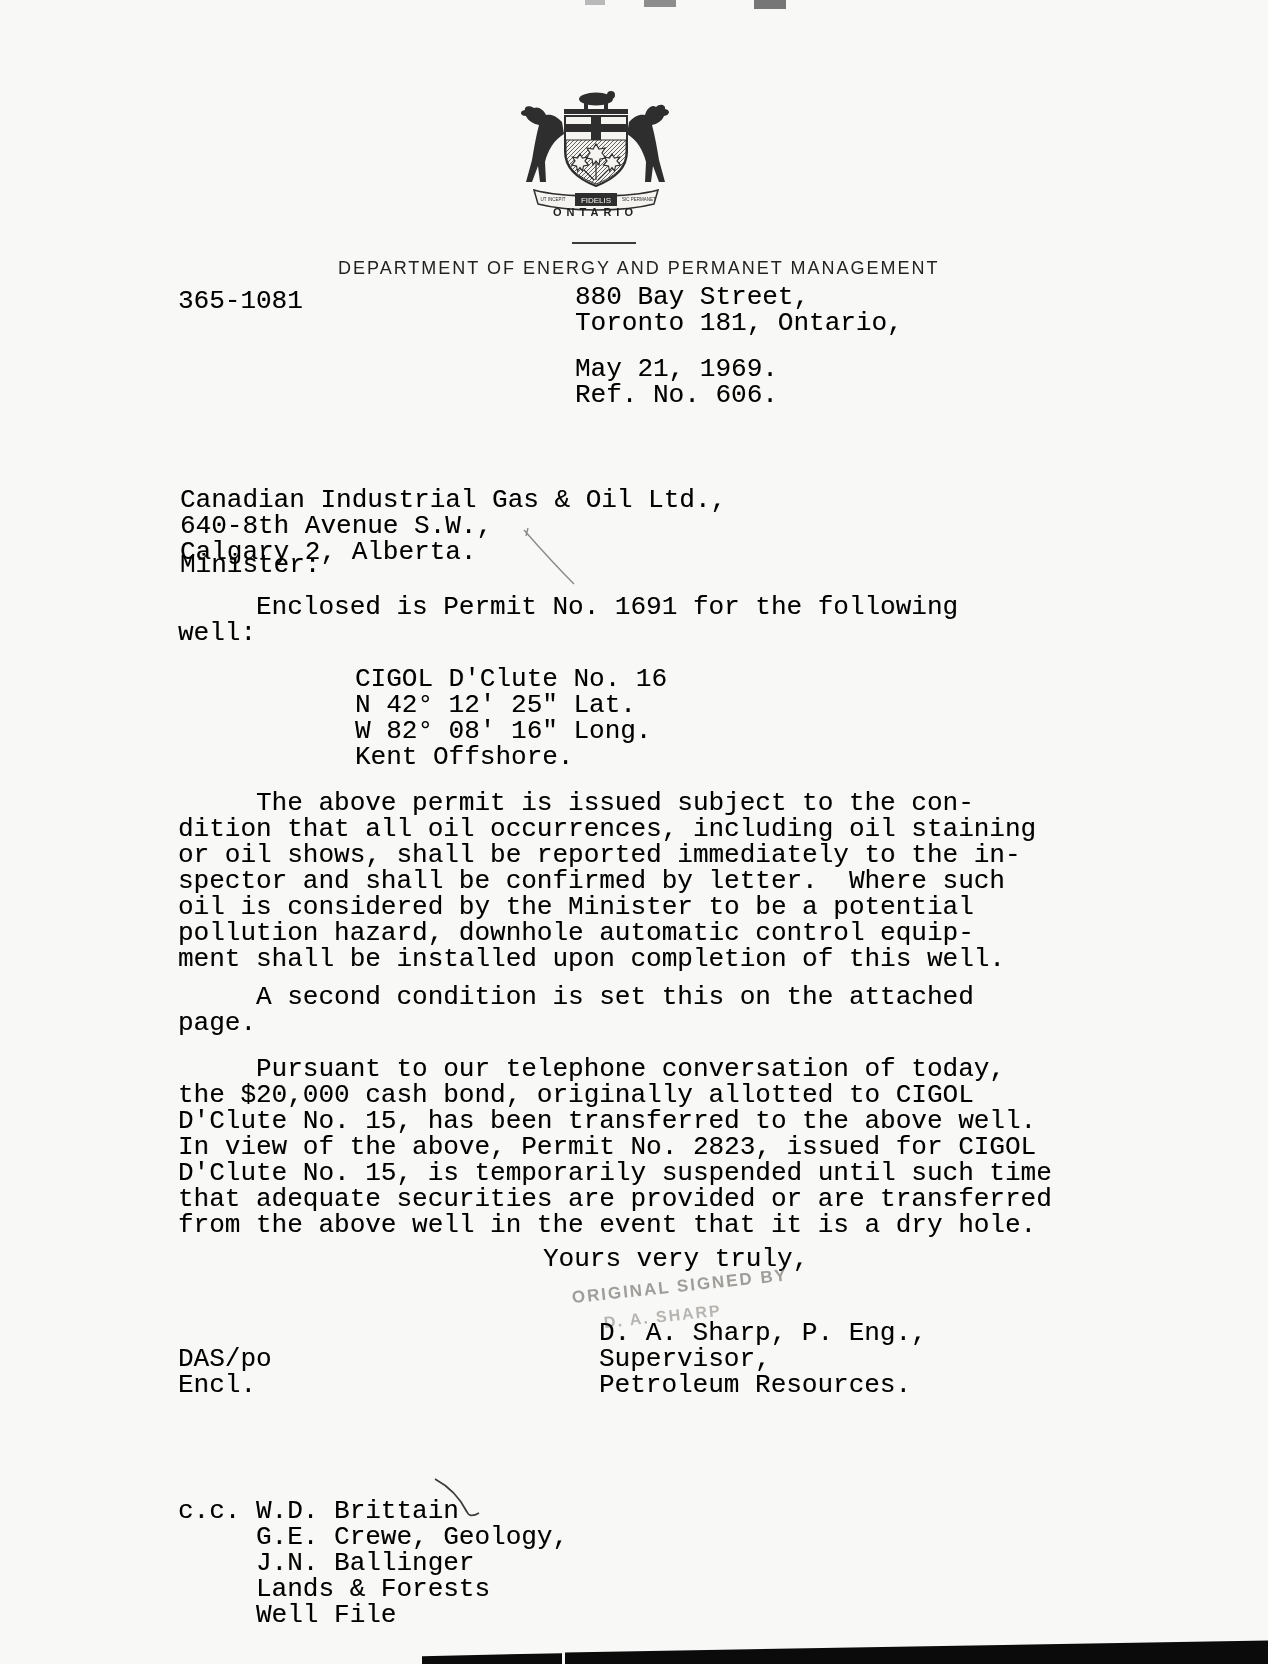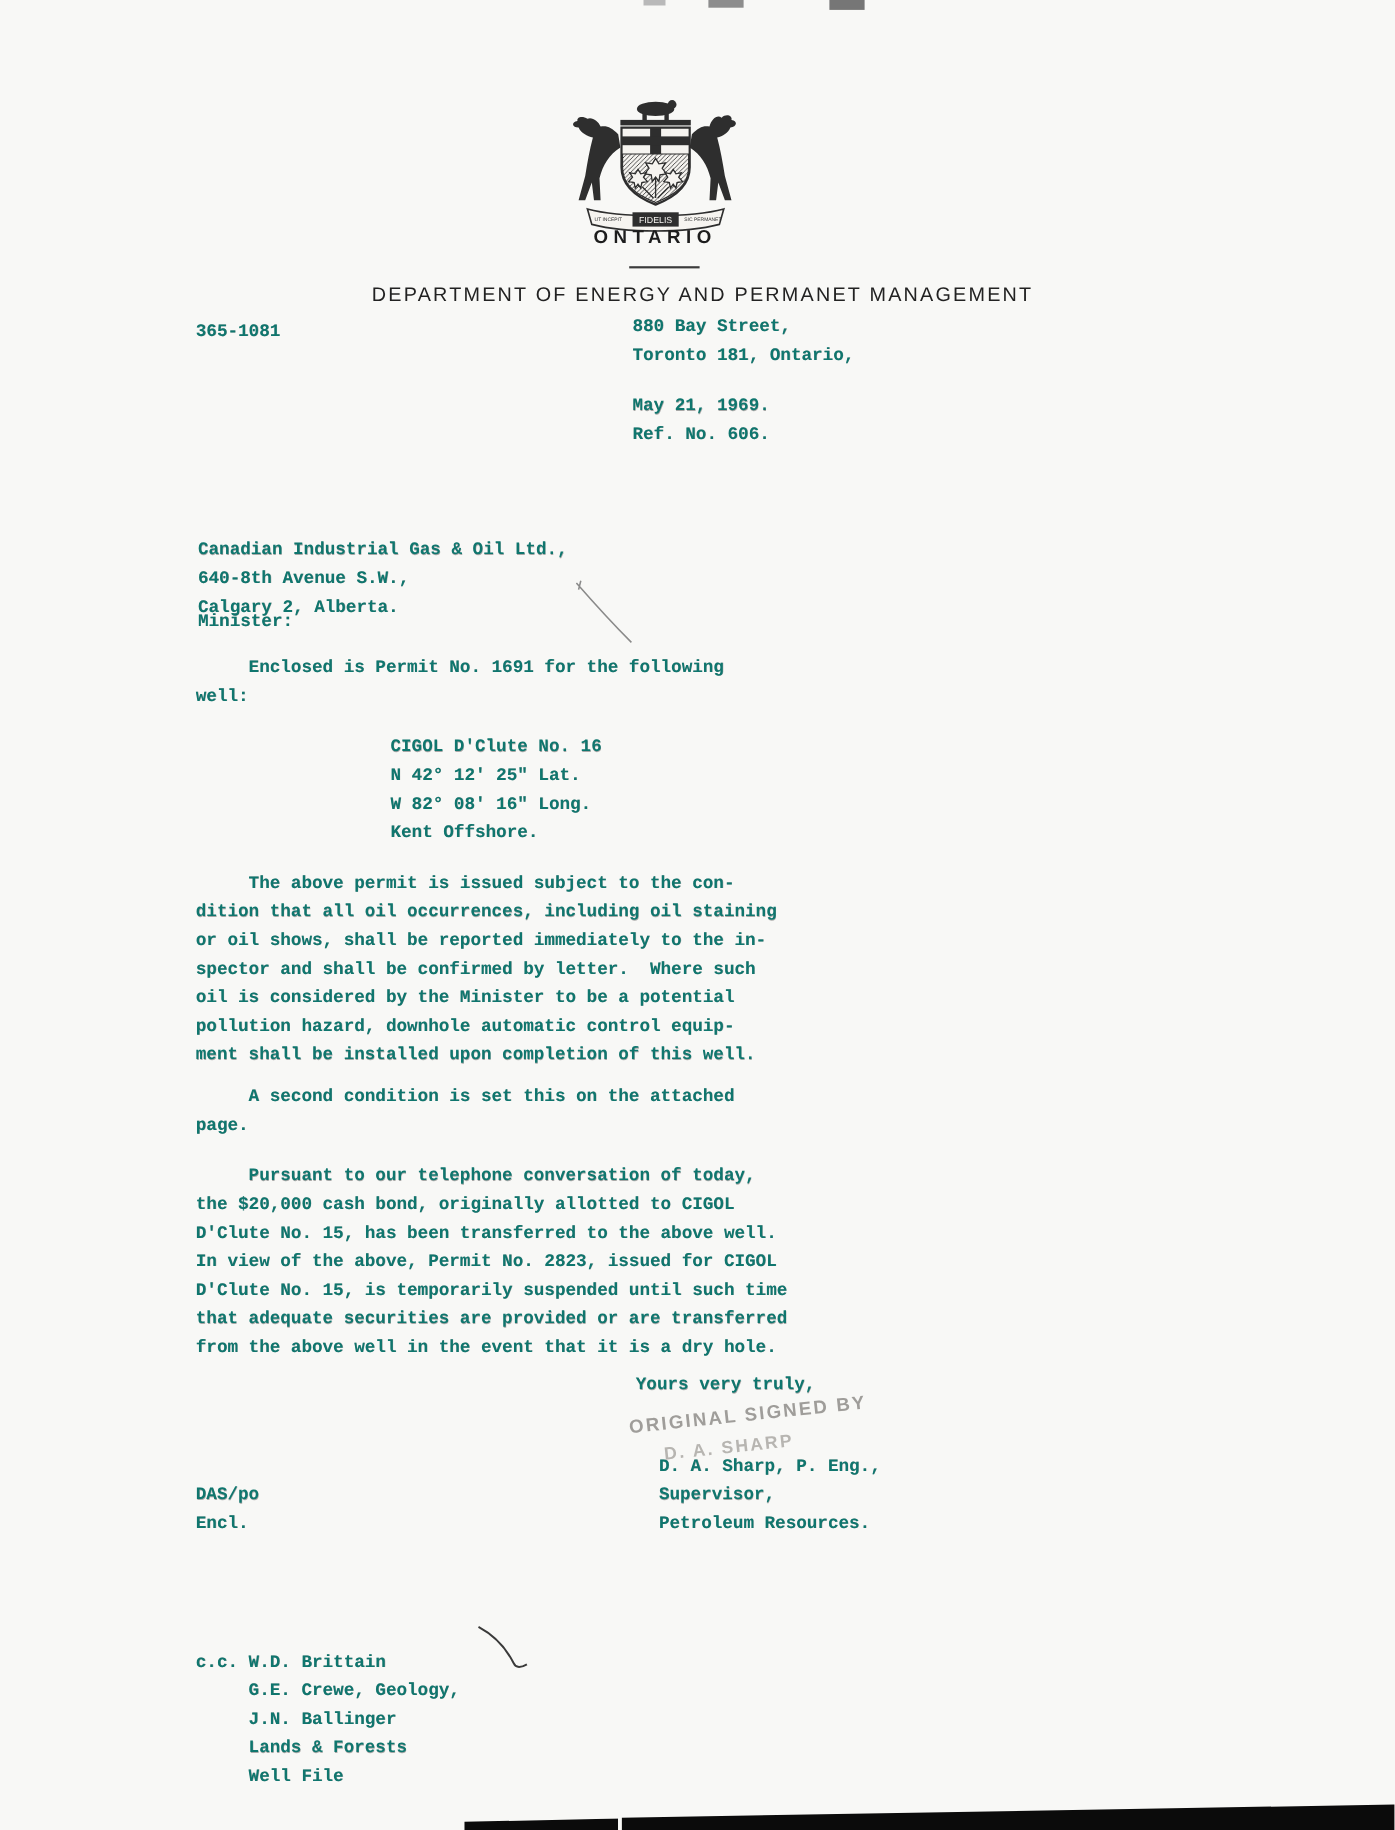--- a/index.html
+++ b/index.html
@@ -4,32 +4,32 @@
 <style>
   html,body{margin:0;padding:0;}
   body{
     width:1268px;height:1664px;position:relative;
     background:#f8f8f6;overflow:hidden;
     font-family:"Liberation Mono",monospace;
   }
   .abs{position:absolute;}
   .type{
     font-family:"Liberation Mono",monospace;
-    font-weight:700;font-size:16px;line-height:26px;
-    color:#0f766e;white-space:pre;
+    font-weight:400;font-size:26px;line-height:26px;
+    color:#000000;white-space:pre;
     text-shadow:0.3px 0.3px 0 rgba(20,20,20,0.35);
   }
   .dept{
     font-family:"Liberation Sans",sans-serif;
     font-size:18px;letter-spacing:2px;color:#222;font-weight:400;
     white-space:pre;
   }
   .ontario{
     font-family:"Liberation Sans",sans-serif;
-    font-size:17px;font-weight:700;letter-spacing:5px;color:#1d1d1d;
+    font-size:11px;font-weight:700;letter-spacing:5px;color:#1d1d1d;
     text-align:center;
   }
   .stamp{
     font-family:"Liberation Sans",sans-serif;
     font-weight:700;letter-spacing:2px;
     color:rgba(125,122,118,0.72);
     white-space:pre;transform:rotate(-6deg);transform-origin:left center;
   }
   .artifact{background:#777;}
   .scanline{background:#0b0b0b;}
@@ -111,21 +111,21 @@
 <div class="abs type" style="left:178px;top:984px;">     A second condition is set this on the attached
 page.</div>
 <div class="abs type" style="left:178px;top:1056px;">     Pursuant to our telephone conversation of today,
 the $20,000 cash bond, originally allotted to CIGOL
 D'Clute No. 15, has been transferred to the above well.
 In view of the above, Permit No. 2823, issued for CIGOL
 D'Clute No. 15, is temporarily suspended until such time
 that adequate securities are provided or are transferred
 from the above well in the event that it is a dry hole.</div>
 
-<div class="abs type" style="left:578px;top:1246px;text-align:right;">Yours very truly,</div>
+<div class="abs type" style="left:543px;top:1246px;text-align:right;">Yours very truly,</div>
 
 <div class="abs stamp" style="left:572px;top:1288px;font-size:17px;">ORIGINAL SIGNED BY</div>
 <div class="abs stamp" style="left:604px;top:1314px;font-size:16px;color:rgba(140,137,132,0.6);">D. A. SHARP</div>
 
 <div class="abs type" style="left:575px;top:1320px;margin-left:24px;">D. A. Sharp, P. Eng.,
 Supervisor,
 Petroleum Resources.</div>
 <div class="abs type" style="left:178px;top:1346px;">DAS/po
 Encl.</div>
 

